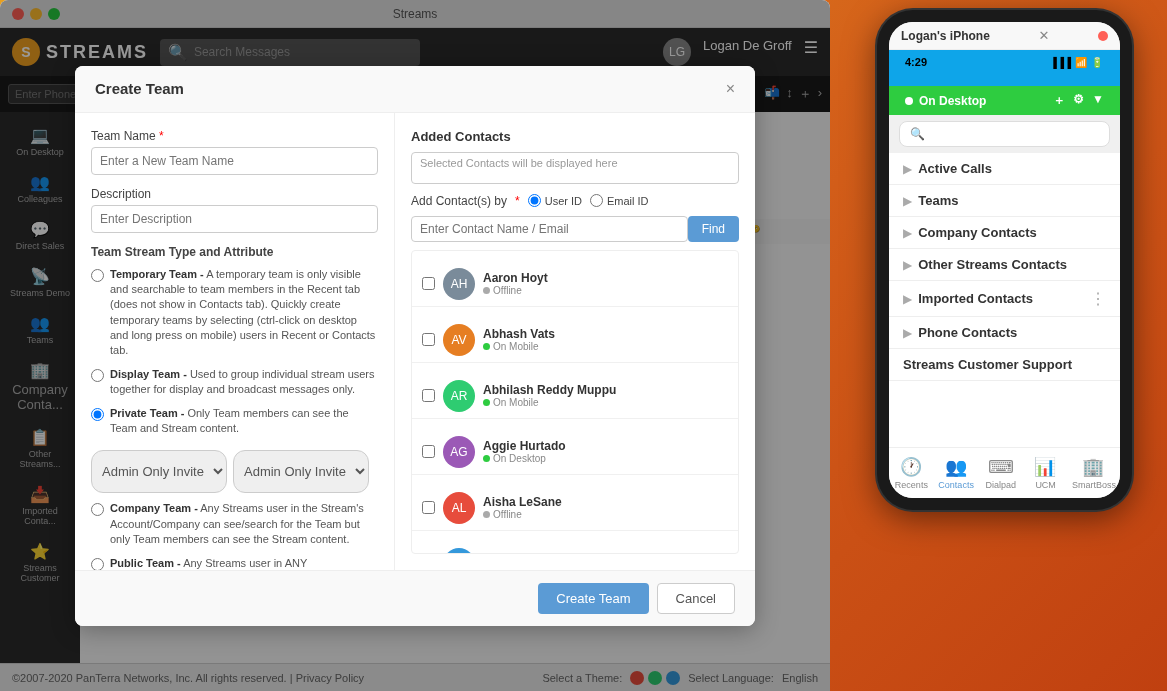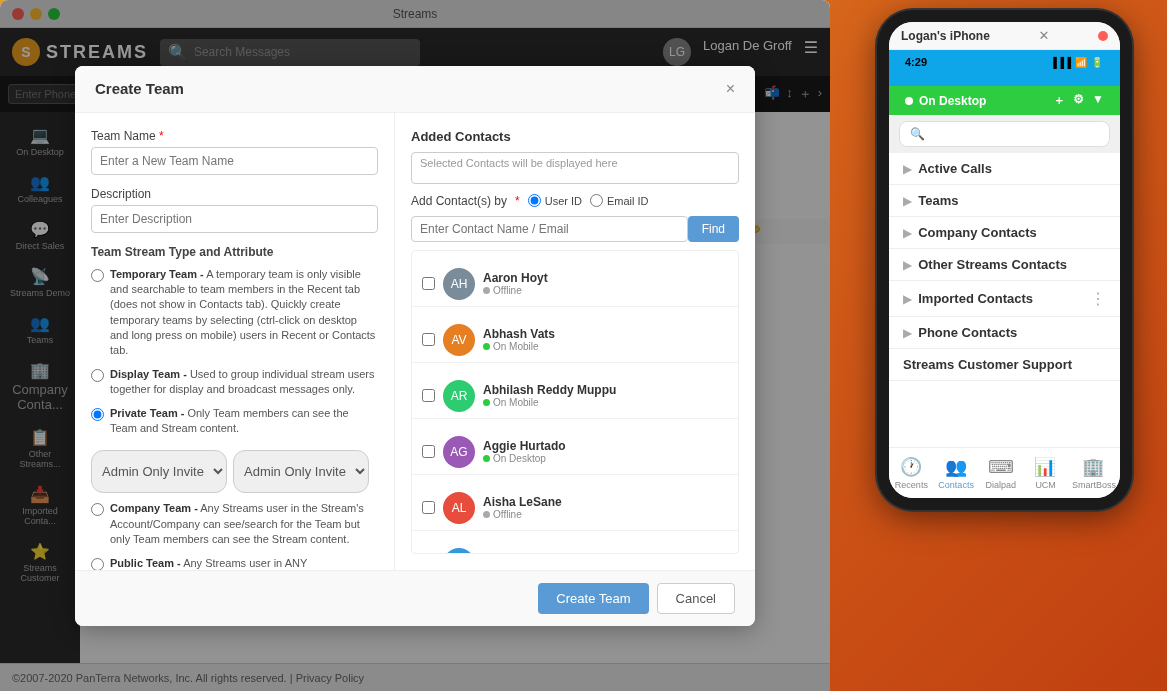--- a/index.html
+++ b/index.html
@@ -531,20 +531,30 @@
         </div>
         <div class="tab-icon">
           <span>🔑</span>
         </div>
       </div>
     </div>
   </div>
 
   <div class="status-bar">
     <span>©2007-2020 PanTerra Networks, Inc. All rights reserved. | Privacy Policy</span>
+    <span style="margin-left:auto; display:flex; align-items:center; gap:8px;">
+      <span>Select a Theme:</span>
+      <span style="display:flex; gap:4px;">
+        <span style="width:14px;height:14px;border-radius:50%;background:#e74c3c;display:inline-block;"></span>
+        <span style="width:14px;height:14px;border-radius:50%;background:#2ecc71;display:inline-block;"></span>
+        <span style="width:14px;height:14px;border-radius:50%;background:#3498db;display:inline-block;"></span>
+      </span>
+      <span>Select Language:</span>
+      <span>English</span>
+    </span>
   </div>
 
   <div class="modal-overlay">
     <div class="modal">
 
       <div class="modal-header">
         <h3>Create Team</h3>
         <span class="modal-close">×</span>
       </div>
 

